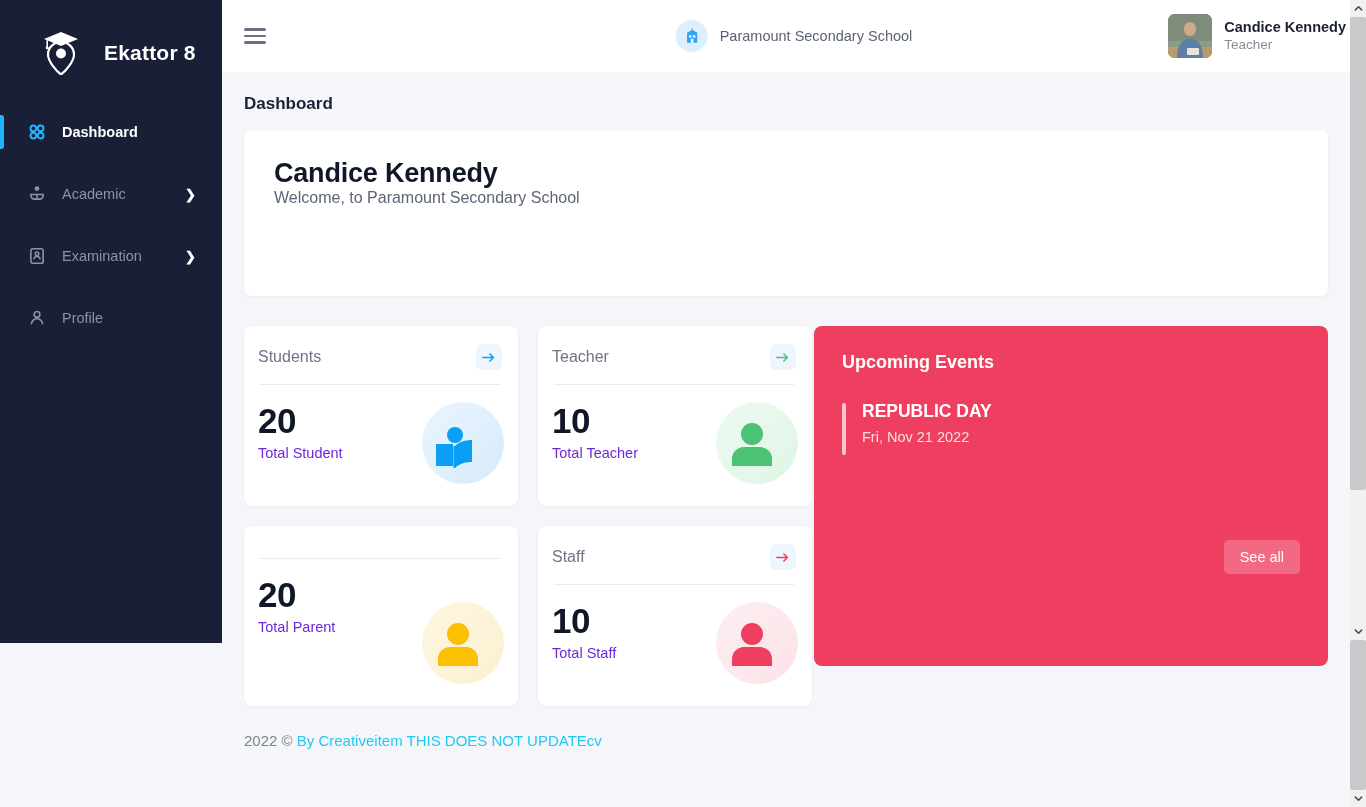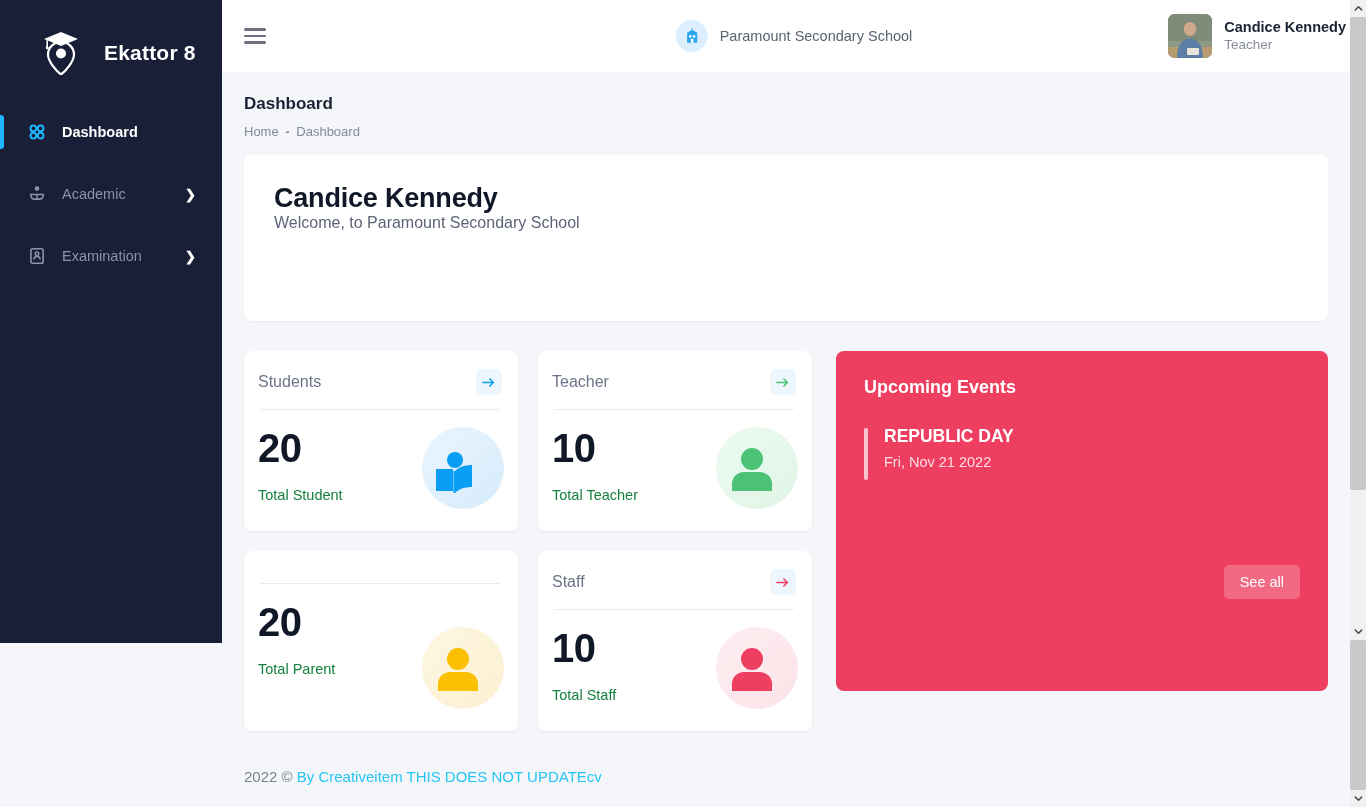--- a/index.html
+++ b/index.html
@@ -97,41 +97,41 @@
   .crumbs .sep { color: #828a9b; font-weight: 700; padding: 0 3px; }
 
   .welcome-card {
     margin-top: 16px; background: #ffffff; border-radius: 7px;
     height: 166px; padding: 28px 30px;
     box-shadow: 0 1px 3px rgba(20,30,60,.05);
   }
   .welcome-name { color: #101828; font-size: 27px; font-weight: 700; letter-spacing: -.2px; }
   .welcome-sub { color: #5c6478; font-size: 16px; }
 
-  .grid { display: flex; gap: 34px; margin-top: 30px; align-items: flex-start; }
+  .grid { display: flex; gap: 12px; margin-top: 30px; align-items: flex-start; }
   .stats { width: 558px; flex: 0 0 558px; }
   .stat-row { display: flex; gap: 20px; }
   .stat-row + .stat-row { margin-top: 20px; }
   .stat-card {
     width: 274px; flex: 0 0 274px; height: 180px;
     background: #ffffff; border-radius: 8px;
     padding: 18px 16px 0 14px;
     box-shadow: 0 1px 3px rgba(20,30,60,.06);
     position: relative; overflow: hidden;
   }
   .stat-head { display: flex; align-items: center; justify-content: space-between; }
   .stat-label { color: #6d7488; font-size: 16px; }
   .stat-arrow {
     width: 26px; height: 26px; border-radius: 6px; background: #edf6fd;
     display: flex; align-items: center; justify-content: center;
     font-size: 13px; line-height: 1; cursor: pointer;
   }
   .stat-div { height: 1px; background: #e9ebf0; margin: 14px 2px 0 2px; }
-  .stat-value { margin-top: 16px; color: #101828; font-size: 40px; font-weight: 700; letter-spacing: -.5px; }
-  .stat-sub { margin-top: 16px; color: #15803d; font-size: 14.5px; }
+  .stat-value { margin-top: 16px; color: #101828; font-size: 35px; font-weight: 700; letter-spacing: -.5px; }
+  .stat-sub { margin-top: 4px; color: #6d28d9; font-size: 14.5px; }
   .stat-art {
     position: absolute; right: 14px; bottom: 22px; width: 82px; height: 82px;
   }
   .blob { position: absolute; inset: 0; border-radius: 50%; }
 
   .events {
     flex: 1; min-width: 0; height: 340px;
     background: #ef3f60; border-radius: 8px;
     padding: 26px 28px; color: #ffffff; position: relative;
   }
@@ -146,21 +146,21 @@
   .event-name { font-size: 17.5px; font-weight: 700; }
   .event-date { margin-top: 7px; font-size: 14.5px; color: rgba(255,255,255,.82); }
   .see-all {
     position: absolute; right: 28px; bottom: 92px;
     background: rgba(255,255,255,.22); color: #ffffff;
     border: none; border-radius: 5px;
     padding: 9px 16px; font-size: 14.5px; cursor: pointer;
     font-family: "Liberation Sans", sans-serif;
   }
 
-  .footer { margin-top: 37px; font-size: 15px; color: #7b8291; padding-bottom: 20px; }
+  .footer { margin-top: 26px; font-size: 15px; color: #7b8291; padding-bottom: 20px; }
   .footer a { color: #26c6f5; text-decoration: none; }
 
   
   .vscroll {
     position: absolute; right: 0; top: 0; width: 16px; height: 807px;
     background: #f1f1f1; z-index: 30;
   }
   .vs-arrow {
     position: absolute; left: 0; width: 16px; height: 17px;
     display: flex; align-items: center; justify-content: center;
@@ -236,20 +236,29 @@
             <circle cx="10" cy="7.6" r="2" fill="none" stroke="#8c93a8" stroke-width="1.6"></circle>
             <path d="M6.6 14 a3.4 3.4 0 0 1 6.8 0" fill="none" stroke="#8c93a8" stroke-width="1.6"></path>
           </svg>
         </span>
         <span>Examination</span>
         <span class="caret">❯</span>
       </div>
 
       <div class="nav-gap"></div>
 
+      <div class="nav-item">
+        <span class="ico">
+          <svg viewBox="0 0 20 20" width="18" height="18">
+            <circle cx="10" cy="6" r="3.2" fill="none" stroke="#8c93a8" stroke-width="1.8"></circle>
+            <path d="M3.8 17 a6.2 6.2 0 0 1 12.4 0" fill="none" stroke="#8c93a8" stroke-width="1.8"></path>
+          </svg>
+        </span>
+        <span>Profile</span>
+      </div>
 
     </nav>
   </aside>
 
   <div class="right">
 
     <header class="topbar">
       <div class="hamburger">
         <span></span>
           <span></span>
@@ -283,25 +292,20 @@
         <span>
           <span class="user-name" style="display:block">Candice Kennedy</span>
           <span class="user-role" style="display:block">Teacher</span>
         </span>
       </div>
     </header>
 
     <main class="content">
 
       <div class="page-title">Dashboard</div>
-      <div class="crumbs">
-        <span>Home</span>
-        <span class="sep">-</span>
-        <span>Dashboard</span>
-      </div>
 
       <section class="welcome-card">
         <div class="welcome-name">Candice Kennedy</div>
         <div class="welcome-sub">Welcome, to Paramount Secondary School</div>
       </section>
 
       <section class="grid">
 
         <div class="stats">
 

